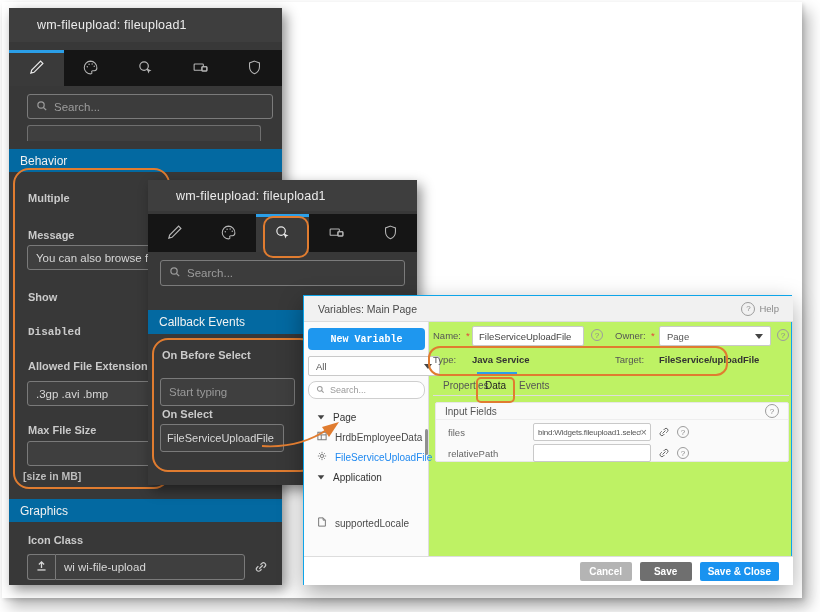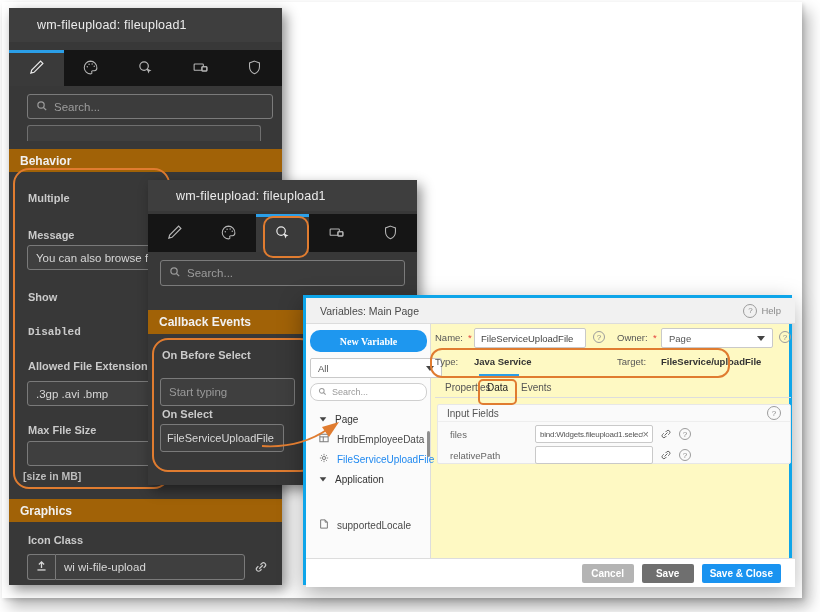--- a/index.html
+++ b/index.html
@@ -14,51 +14,51 @@
   .dp-header{background:#3e3e3e;color:#ececec;font-size:12.5px;display:flex;align-items:center;
              padding-left:28px;letter-spacing:.2px;}
   .tabbar{background:#151515;display:flex;}
   .tab{flex:1;display:flex;align-items:center;justify-content:center;color:#b5b5b5;
        border-top:3px solid transparent;cursor:pointer;}
   .tab.active{background:#3a3a3a;border-top-color:#2b9fe8;color:#e9e9e9;}
   .tab svg{width:17px;height:17px;}
   .dk-search{background:#3c3c3c;border:1px solid #7b7b7b;border-radius:3px;display:flex;
              align-items:center;gap:6px;padding:0 8px;color:#9c9c9c;font-size:11.5px;}
   .dk-search svg{width:12px;height:12px;flex:0 0 auto;}
-  .sec-bar{background:#a16207;color:#f1f1f1;font-size:12px;font-weight:700;display:flex;
+  .sec-bar{background:#0369a1;color:#f1f1f1;font-size:12px;font-weight:400;display:flex;
            align-items:center;padding-left:11px;}
   .dk-label{color:#cacaca;font-size:11px;font-weight:700;white-space:nowrap;}
   .dk-hint{color:#bdbdbd;font-size:10.5px;font-weight:700;}
   .dk-input{background:#3f3f3f;border:1px solid #7a7a7a;border-radius:3px;color:#d8d8d8;
             font-family:"Liberation Sans",sans-serif;font-size:11.5px;padding:0 8px;height:25px;
             width:100%;box-sizing:border-box;outline:none;overflow:hidden;white-space:nowrap;}
   .dk-input::placeholder{color:#9a9a9a;}
   .partial-input{background:#3f3f3f;border:1px solid #6f6f6f;border-bottom:none;
                  border-radius:3px 3px 0 0;}
   .icon-cell{background:#3f3f3f;border:1px solid #7a7a7a;border-right:none;
              border-radius:3px 0 0 3px;display:flex;align-items:center;justify-content:center;color:#d8d8d8;}
   .icon-cell svg{width:13px;height:13px;}
   .link-ico{color:#c9c9c9;display:flex;align-items:center;justify-content:center;}
   .link-ico svg{width:14px;height:14px;}
 
   
   .annot{position:absolute;border:2px solid #e07c30;background:transparent;pointer-events:none;}
 
   
-  .dialog{background:#fef9c3;box-shadow:0 8px 22px rgba(0,0,0,.35);border:3px solid #0ea5e9;}
+  .dialog{background:#bef264;box-shadow:0 8px 22px rgba(0,0,0,.35);border:1px solid #0ea5e9;}
   .dlg-header{background:#f1f1f1;border-bottom:1px solid #dcdcdc;display:flex;align-items:center;
               padding:0 14px;color:#4a4a4a;font-size:10.5px;justify-content:space-between;}
   .help{display:flex;align-items:center;gap:4px;color:#8a8a8a;font-size:9.5px;cursor:pointer;}
   .qi{width:12px;height:12px;border:1px solid #9c9c9c;border-radius:50%;color:#8a8a8a;
       display:inline-flex;align-items:center;justify-content:center;font-size:8px;flex:0 0 auto;}
   .qi::before{content:"?";}
   .leftcol{background:#fbfbfb;border-right:1px solid #ddd;}
-  .btn-blue{background:#1e97ef;color:#fff;border:none;border-radius:10px;font-weight:700;
+  .btn-blue{background:#1e97ef;color:#fff;border:none;border-radius:4px;font-weight:700;
             font-size:10px;display:flex;align-items:center;justify-content:center;cursor:pointer;
-            font-family:Liberation Serif, serif;}
+            font-family:Liberation Mono, monospace;}
   .lt-select{background:#fff;border:1px solid #c9c9c9;border-radius:2px;display:flex;
              align-items:center;justify-content:space-between;padding:0 7px;font-size:9.5px;color:#555;}
   .caret{width:0;height:0;border-left:4px solid transparent;border-right:4px solid transparent;
          border-top:5px solid #444;}
   .lt-search{background:#fff;border:1px solid #cfcfcf;border-radius:8px;display:flex;align-items:center;
              gap:5px;padding:0 7px;color:#9a9a9a;font-size:9px;}
   .lt-search svg{width:9px;height:9px;}
   .tree-group{display:flex;align-items:center;gap:7px;font-size:10px;color:#333;padding-left:12px;cursor:pointer;}
   .tree-item{display:flex;align-items:center;gap:7px;font-size:10px;color:#4a4a4a;padding-left:12px;cursor:pointer;}
   .tree-item.selected{color:#1e88f0;}

